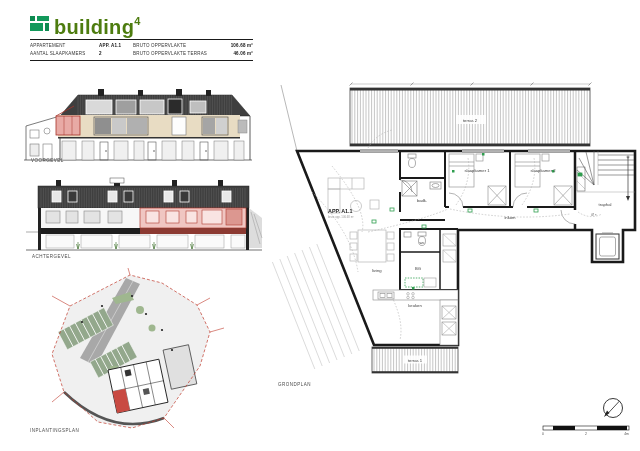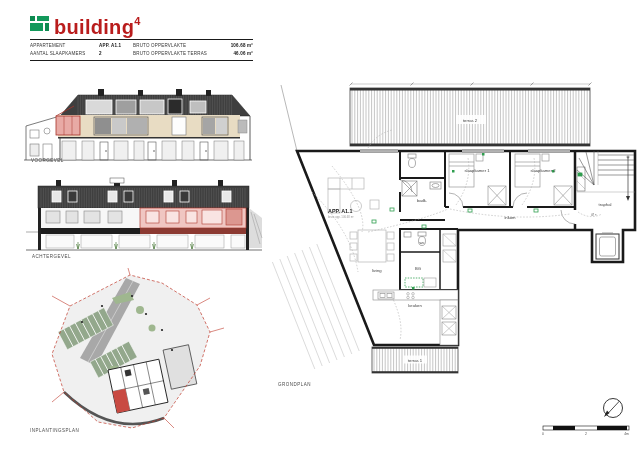--- a/index.html
+++ b/index.html
@@ -6,21 +6,21 @@
   #sheet{position:relative;width:640px;height:451px;background:#ffffff;overflow:hidden;
          font-family:"Liberation Sans",sans-serif;color:#1c1c1c;}
   
   #logo{position:absolute;left:30px;top:10px;display:flex;align-items:flex-start;}
   #logo-icon{position:relative;width:19px;height:16px;margin-top:6px;margin-right:5px;}
   #logo-icon div{position:absolute;background:#12995b;}
   #logo-icon .b1{left:0;top:0;width:5px;height:5px;background:#0d8a50;}
   #logo-icon .b2{left:7px;top:0;width:12px;height:5px;}
   #logo-icon .b3{left:0;top:7px;width:13px;height:8px;}
   #logo-icon .b4{left:15px;top:7px;width:4px;height:8px;background:#0d8a50;}
-  #logo-text{font-size:20px;font-weight:bold;letter-spacing:0.3px;color:#b91c1c;line-height:22px;}
+  #logo-text{font-size:20px;font-weight:bold;letter-spacing:0.3px;color:#4d7c0f;line-height:22px;}
   #logo-sup{font-size:11px;font-weight:bold;vertical-align:9px;}
   
   #info-table{position:absolute;left:30px;top:39px;width:223px;border-top:1px solid #1a1a1a;
               border-bottom:1px solid #1a1a1a;padding:3px 0 4px 0;
               display:grid;grid-template-columns:69px 34px 80px 40px;row-gap:3px;}
   #info-table .c{font-size:4.5px;letter-spacing:0.2px;color:#333;line-height:5px;}
   #info-table .v{font-weight:bold;color:#111;}
   #info-table .r{text-align:right;}
   
   .caption{position:absolute;font-size:4.5px;letter-spacing:0.5px;color:#4a4a4a;}

